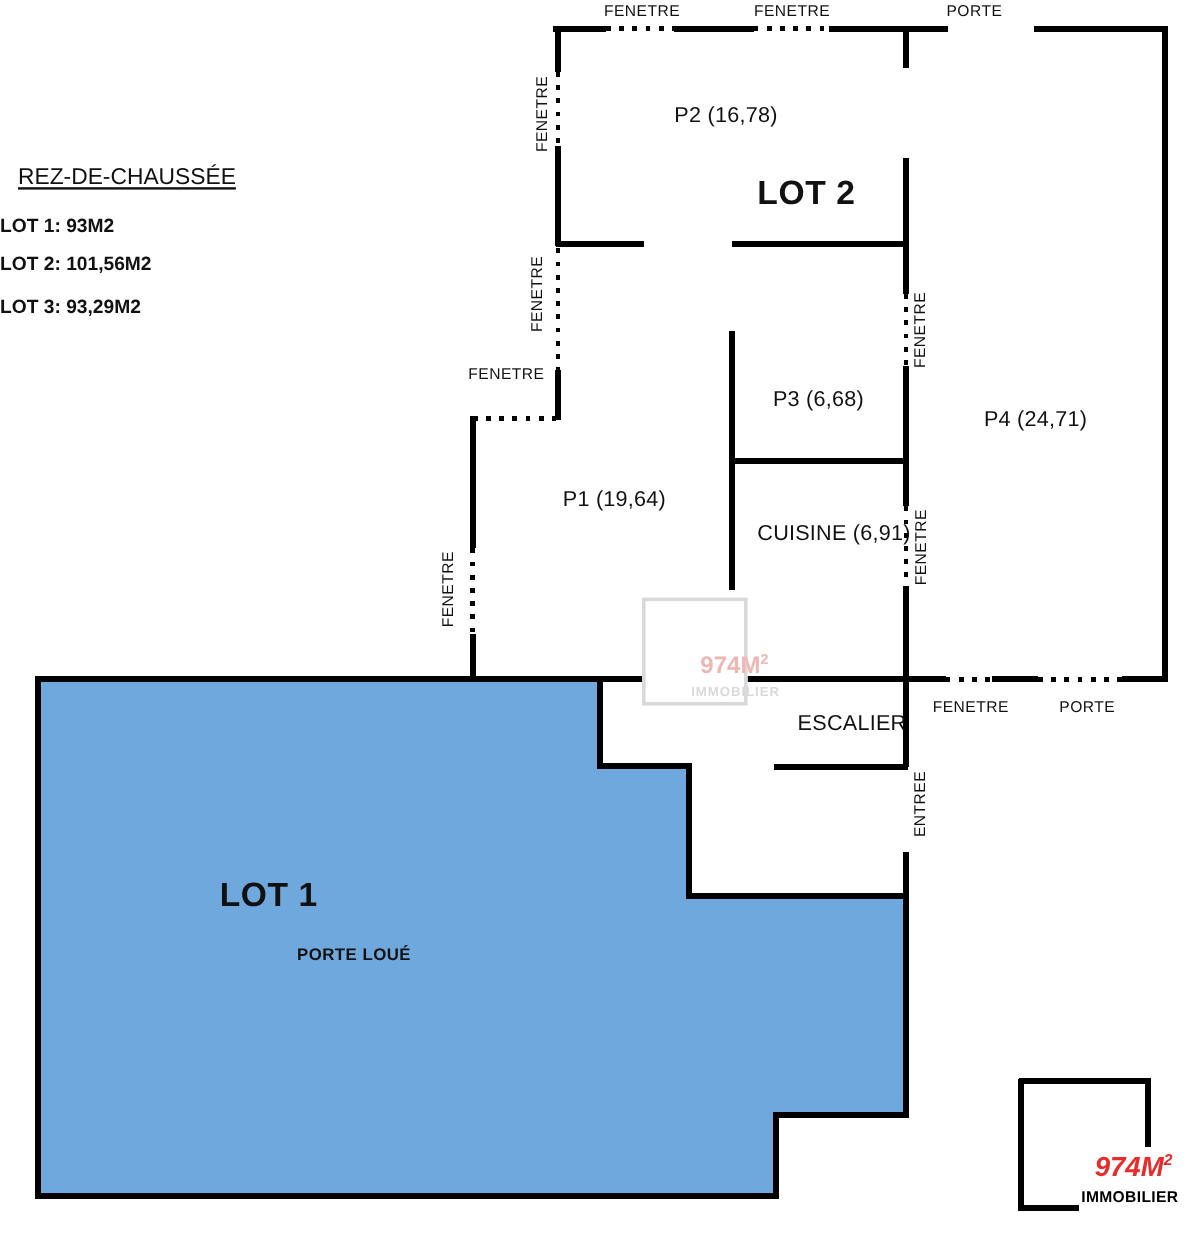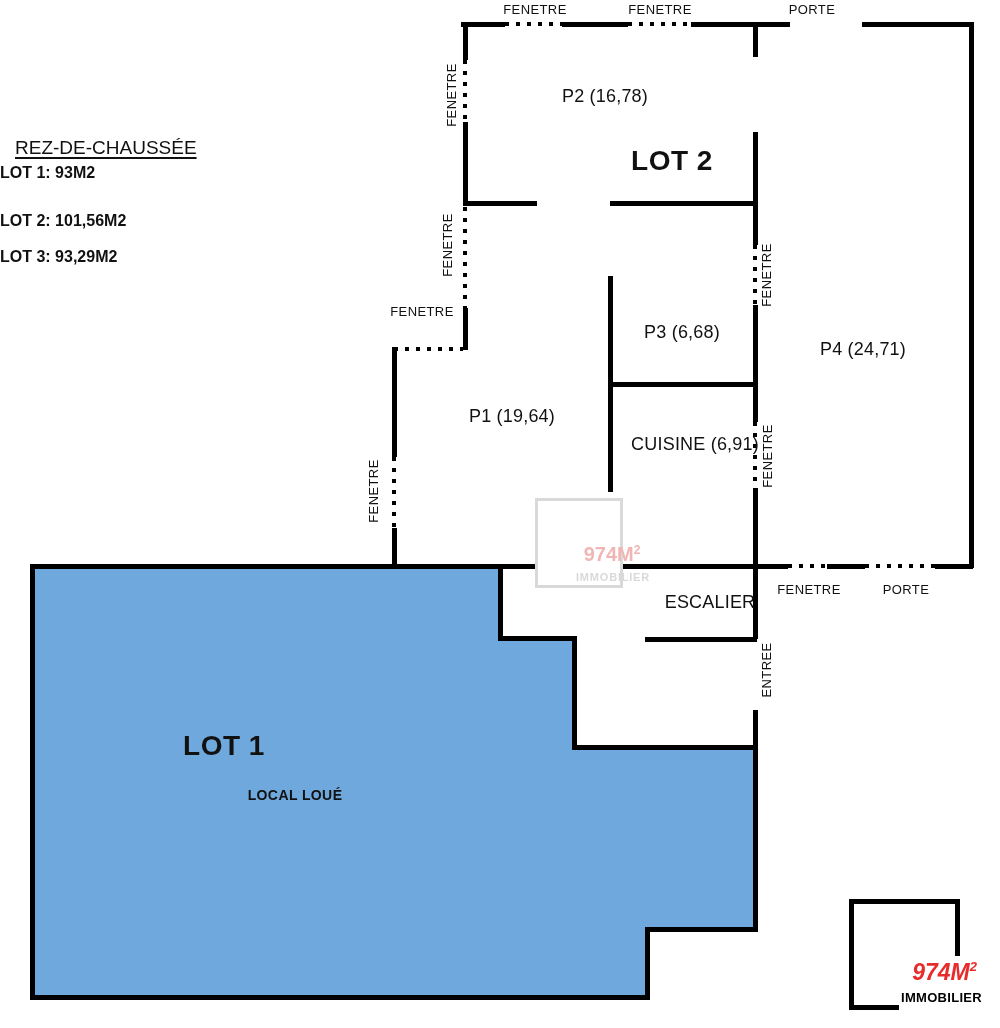--- a/index.html
+++ b/index.html
@@ -28,21 +28,21 @@
   .v{transform:translate(-50%,-50%) rotate(-90deg);}
   .big{font-size:28px;font-weight:700;letter-spacing:.5px;text-align:center;}
   .loue{font-size:14px;font-weight:700;letter-spacing:.4px;}
   .legend-title{
     position:absolute;left:0;top:137px;font-size:19px;font-weight:400;
     text-decoration:underline;text-decoration-thickness:2px;text-underline-offset:3px;
     white-space:nowrap;
     margin-left:15px;
   }
   .legend-item{position:absolute;left:0;font-size:16px;font-weight:700;white-space:nowrap;}
-  .li-1{top:164px}.li-2{top:212px}.li-3{top:248px}
+  .li-1{top:180px}.li-2{top:212px}.li-3{top:248px}
 
   .watermark-box{
     position:absolute;left:535px;top:498px;width:82px;height:84px;
     background:#ffffff;border:3px solid var(--watermark-gray);
   }
   .wm-brand{
     position:absolute;left:612px;top:554px;transform:translate(-50%,-50%);
     font-size:20px;font-weight:800;color:var(--watermark-pink);white-space:nowrap;line-height:1;
   }
   .wm-brand sup{font-size:12px;}
@@ -149,21 +149,21 @@
   <div class="lbl v" style="left:766px;top:670px">ENTREE</div>
 
   <div class="lbl room" style="left:605px;top:96px">P2 (16,78)</div>
   <div class="lbl big" style="left:672px;top:161px">LOT 2</div>
   <div class="lbl room" style="left:682px;top:332px">P3 (6,68)</div>
   <div class="lbl room" style="left:863px;top:349px">P4 (24,71)</div>
   <div class="lbl room" style="left:512px;top:416px">P1 (19,64)</div>
   <div class="lbl room" style="left:695px;top:444px">CUISINE (6,91)</div>
   <div class="lbl room" style="left:710px;top:602px">ESCALIER</div>
   <div class="lbl big" style="left:224px;top:746px">LOT 1</div>
-  <div class="lbl loue" style="left:295px;top:795px">LOCAL LOUÉ</div>
+  <div class="lbl loue" style="left:295px;top:795px">PORTE LOUÉ</div>
 
   <div class="watermark-box"></div>
   <div class="wm-brand"><span>974M</span><sup>2</sup></div>
   <div class="wm-sub">IMMOBILIER</div>
 
   <div class="logo-brand"><span>974M</span><sup>2</sup></div>
   <div class="logo-sub">IMMOBILIER</div>
 
 </div>
 

